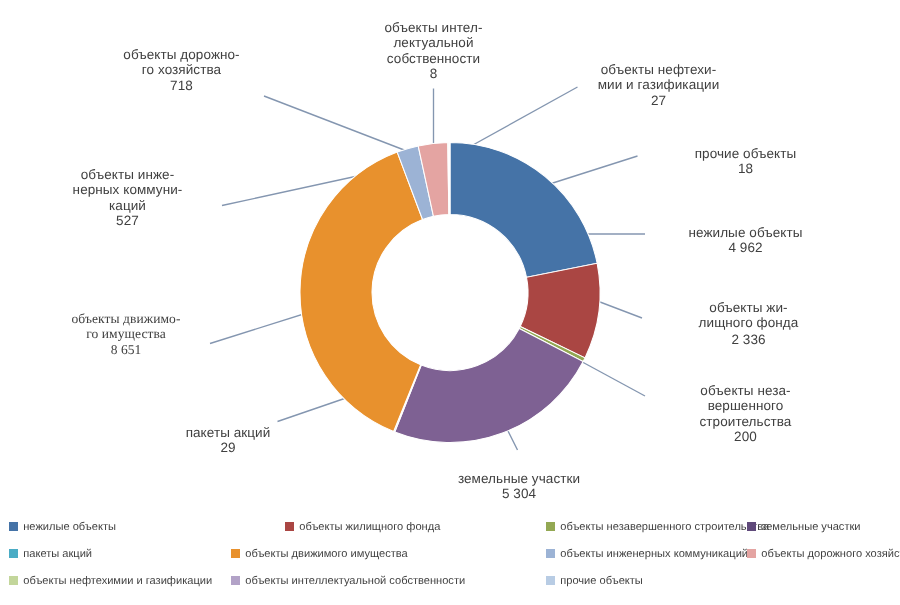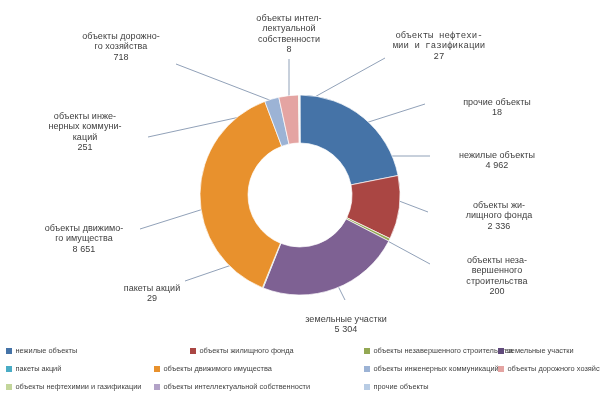--- a/index.html
+++ b/index.html
@@ -123,21 +123,21 @@
         </g>
     </svg>
 
     <div class="label" style="left:222px; top:2px; width:134px;">
       <span>объекты интел-
 лектуальной
 собственности</span>
       <span class="lbl-val">8</span>
     </div>
 
-    <div class="label" style="left:374px; top:20px; width:130px;font-family:Liberation Mono, monospace;">
+    <div class="label" style="left:374px; top:30px; width:130px;">
       <span>объекты нефтехи-
 мии и газификации</span>
       <span class="lbl-val">27</span>
     </div>
 
     <div class="label" style="left:438px; top:86px; width:118px;">
       <span>прочие объекты</span>
       <span class="lbl-val">18</span>
     </div>
 
@@ -162,31 +162,31 @@
     <div class="label" style="left:283px; top:303px; width:126px;">
       <span>земельные участки</span>
       <span class="lbl-val">5 304</span>
     </div>
 
     <div class="label" style="left:97px; top:272px; width:110px;">
       <span>пакеты акций</span>
       <span class="lbl-val">29</span>
     </div>
 
-    <div class="label" style="left:22px; top:212px; width:124px;">
+    <div class="label" style="left:22px; top:196px; width:124px;font-family:Liberation Serif, serif;">
       <span>объекты движимо-
 го имущества</span>
       <span class="lbl-val">8 651</span>
     </div>
 
     <div class="label" style="left:24px; top:100px; width:122px;">
       <span>объекты инже-
 нерных коммуни-
 каций</span>
-      <span class="lbl-val">251</span>
+      <span class="lbl-val">527</span>
     </div>
 
     <div class="label" style="left:58px; top:20px; width:126px;text-align:center;">
       <span>объекты дорожно-
 го хозяйства</span>
       <span class="lbl-val">718</span>
     </div>
   </div>
 
   <div class="legend" id="legend">

